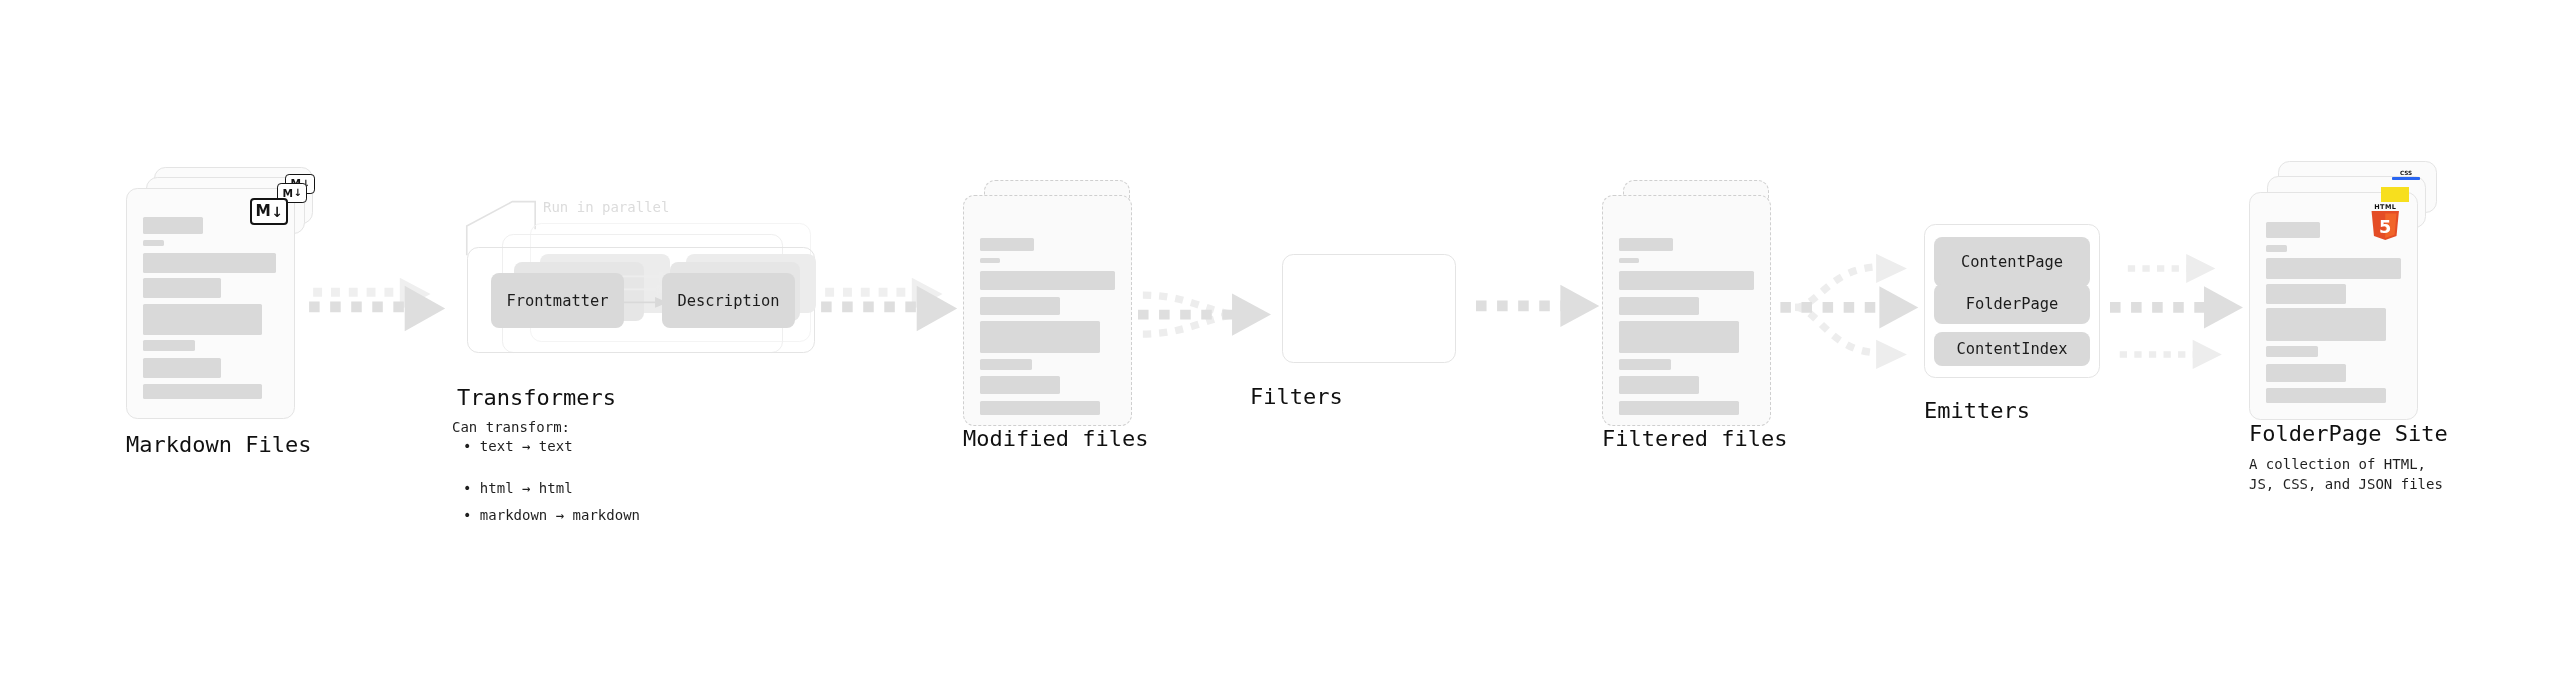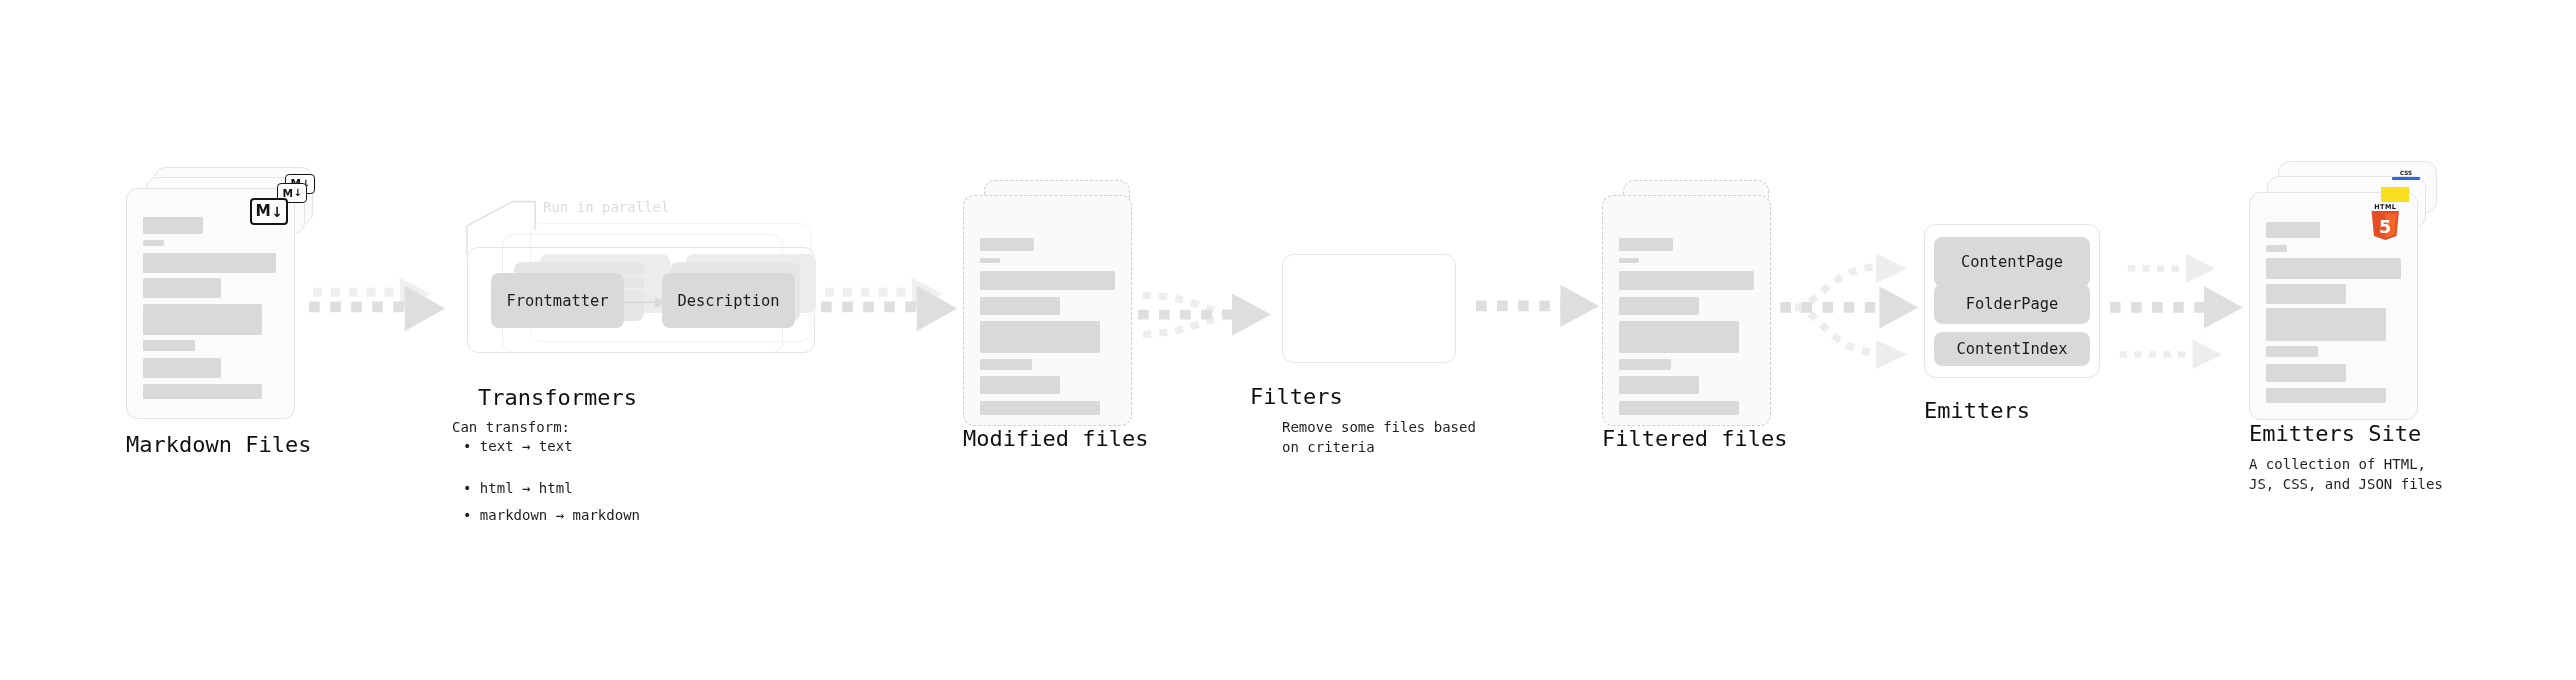--- a/index.html
+++ b/index.html
@@ -188,21 +188,21 @@
       </g>
     </svg>
 
     <div class="pill" style="left:210px;top:81px;width:133px;height:55px;">
       <span>Description</span>
     </div>
     <div class="pill" style="left:39px;top:81px;width:133px;height:55px;">
       <span>Frontmatter</span>
     </div>
   </div>
-  <div class="title" style="left:478px;top:385px;">Transformers</div>
+  <div class="title" style="left:457px;top:385px;">Transformers</div>
   <div class="sub" style="left:452px;top:418px;">Can transform:</div>
   <div class="bullets" style="left:463px;top:437px;">• text → text</div>
   <div class="bullets" style="left:463px;top:458px;margin-top:48px;">• markdown → markdown</div>
   <div class="bullets" style="left:463px;top:479px;">• html → html</div>
 
   <svg style="left:821px;top:268px;width:146px;height:81px;" viewBox="0 0 180 100" width="146" height="81">
     <g>
       <line x1="5" y1="30" x2="118" y2="30" stroke="#efefef" stroke-width="11" stroke-dasharray="11 11"></line>
       <polygon points="112,12 150,32 112,52" fill="#efefef"></polygon>
       <line x1="0" y1="48" x2="122" y2="48" stroke="#dedede" stroke-width="13" stroke-dasharray="13 13"></line>
@@ -231,22 +231,20 @@
     <g fill="none" stroke-width="9" stroke-dasharray="10 10">
       <path d="M6 38 C60 38, 84 58, 120 62" stroke="#ededed"></path>
       <path d="M6 86 C60 86, 84 66, 120 62" stroke="#ededed"></path>
     </g>
     <line x1="0" y1="62" x2="120" y2="62" stroke="#dedede" stroke-width="12" stroke-dasharray="13 13"></line>
     <polygon points="116,36 164,62 116,88" fill="#dedede"></polygon>
   </svg>
 
   <div class="gbox" style="left:1282px;top:254px;width:174px;height:109px;"></div>
   <div class="title" style="left:1223px;top:384px;margin-left:27px;">Filters</div>
-  <div class="sub" style="left:1282px;top:418px;">Remove some files based
-on criteria</div>
 
   <svg style="left:1476px;top:283px;width:146px;height:49px;" viewBox="0 0 180 60" width="146" height="49">
     <line x1="0" y1="28" x2="108" y2="28" stroke="#dedede" stroke-width="13" stroke-dasharray="13 13"></line>
     <polygon points="104,2 152,28 104,54" fill="#dedede"></polygon>
   </svg>
 
   <div class="doc-stack" style="left:1602px;top:180px;width:187px;height:244px;">
     <div class="doc dashed" style="left:21px;top:0px;width:146px;height:49px;"></div>
     <div class="doc dashed" style="left:0px;top:14.6px;width:169px;height:231px;">
       <div class="doc-body">
@@ -320,18 +318,18 @@
 
     <div class="h5" style="left:120px;top:42px;">
       <div class="cap">HTML</div>
       <svg class="shield" viewBox="0 0 40 36">
         <path d="M3 0 L37 0 L34 31 L20 36 L6 31 Z" fill="#e44d26"></path>
         <path d="M20 3 L34 3 L31.6 29.5 L20 33.4 Z" fill="#f16529"></path>
         <text x="20" y="27" font-family="DejaVu Sans, sans-serif" font-size="22" font-weight="bold" fill="#ffffff" text-anchor="middle">5</text>
       </svg>
     </div>
   </div>
-  <div class="title" style="left:2249px;top:421px;">Emitters Site</div>
+  <div class="title" style="left:2249px;top:421px;">FolderPage Site</div>
   <div class="sub" style="left:2249px;top:455px;">A collection of HTML,
 JS, CSS, and JSON files</div>
 
 </div>
 
 
 </body></html>

